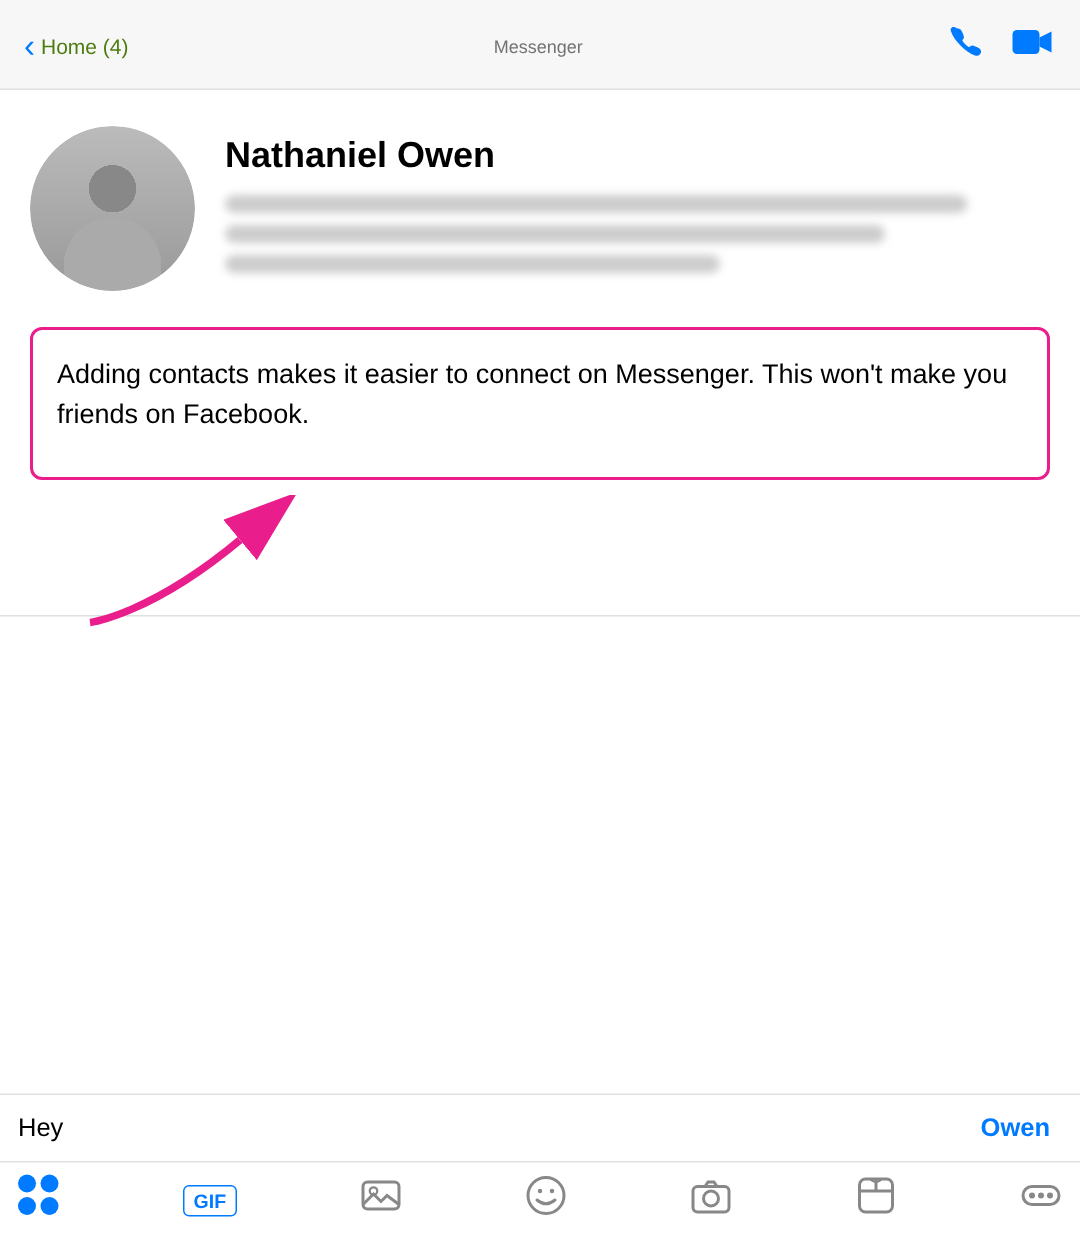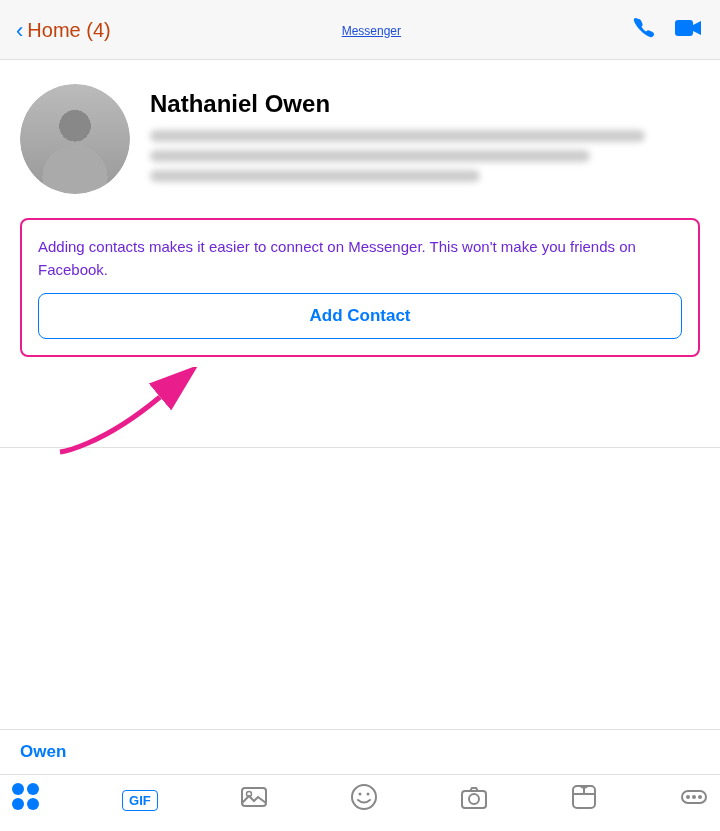--- a/index.html
+++ b/index.html
@@ -32,32 +32,31 @@
       cursor: pointer;
     }
 
     .nav-back-chevron {
       font-size: 22px;
       margin-right: 4px;
       color: #007AFF;
     }
 
     .nav-back-text {
-      font-size: 20px;
-      color: #c2410c;
+      font-size: 14px;
+      color: #4d7c0f;
     }
 
     .nav-title {
       text-align: center;
     }
 
     .nav-title-subtitle {
       font-size: 12px;
-      color: #1d4ed8;
-      text-decoration: underline;
+      color: #737373;
     }
 
     .nav-actions {
       display: flex;
       gap: 16px;
       align-items: center;
     }
 
     .nav-action-icon {
       color: #007AFF;
@@ -131,22 +130,22 @@
 
     .contact-box {
       border: 2px solid #e91e8c;
       border-radius: 8px;
       padding: 16px;
       background: #fff;
       position: relative;
     }
 
     .contact-box-text {
-      font-size: 15px;
-      color: #6d28d9;
+      font-size: 18px;
+      color: #000000;
       line-height: 1.5;
       margin-bottom: 12px;
     }
 
     .add-contact-btn {
       display: block;
       width: 100%;
       padding: 12px;
       border: 1px solid #007AFF;
       border-radius: 8px;
@@ -296,40 +295,40 @@
     <div class="profile-name">Nathaniel Owen</div>
     <div class="blurred-line blurred-line-1"></div>
     <div class="blurred-line blurred-line-2"></div>
     <div class="blurred-line blurred-line-3"></div>
   </div>
 </div>
 
 <div class="contact-box-container">
   <div class="contact-box">
     <div class="contact-box-text">Adding contacts makes it easier to connect on Messenger. This won't make you friends on Facebook.</div>
-    <button class="add-contact-btn">Add Contact</button>
   </div>
 </div>
 
 <div class="arrow-container">
   <svg class="arrow-svg" width="200" height="90" viewBox="0 0 200 90">
 
     <defs>
       <marker id="arrowhead" markerWidth="10" markerHeight="7" refX="0" refY="3.5" orient="auto">
         <polygon points="0 0, 10 3.5, 0 7" fill="#e91e8c"></polygon>
       </marker>
     </defs>
     <path d="M 20 85 C 20 85 60 80 120 30" stroke="#e91e8c" stroke-width="5" fill="none" marker-end="url(#arrowhead)"></path>
   </svg>
 </div>
 
 <div class="bottom-divider"></div>
 
 <div class="input-area">
   <div class="text-input-row">
+    <input class="text-input-field" type="text" value="Hey" style="">
     <span class="send-btn">Owen</span>
   </div>
   <div class="toolbar-row">
 
     <div class="toolbar-icon">
       <div class="people-icon">
         <div class="people-dot"></div>
         <div class="people-dot"></div>
         <div class="people-dot"></div>
         <div class="people-dot"></div>

